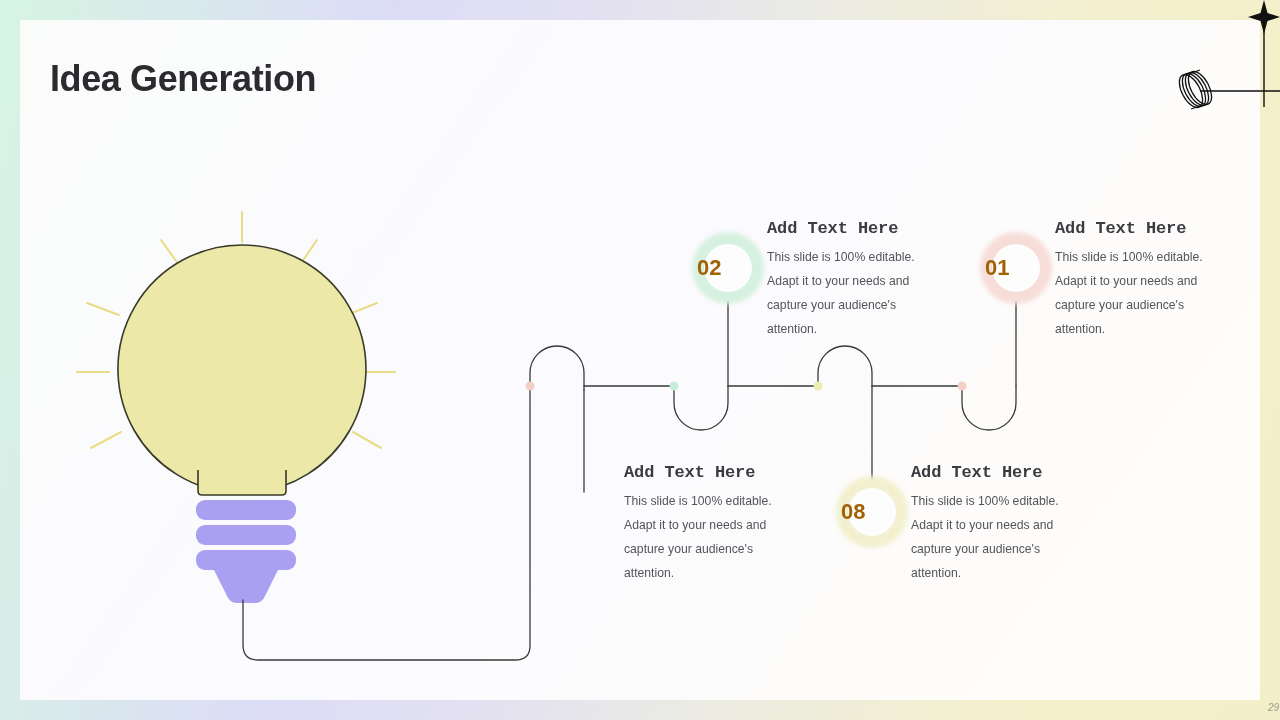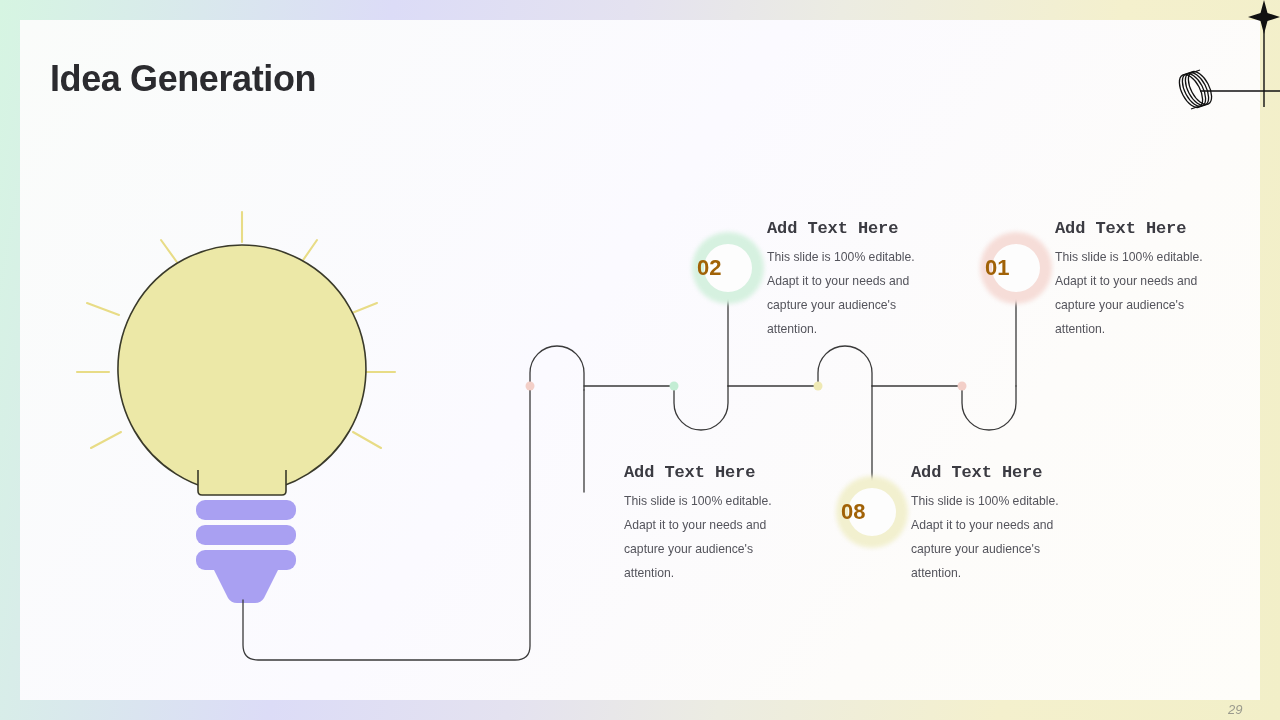--- a/index.html
+++ b/index.html
@@ -124,22 +124,22 @@
   }
 
   #text-01 { left: 604px; top: 443px; width: 172px; }
   #text-02 { left: 747px; top: 199px; width: 172px; }
   #text-03 { left: 891px; top: 443px; width: 172px; }
   #text-04 { left: 1035px; top: 199px; width: 172px; }
 
   
   #page-number {
     position: absolute;
-    left: 1228px; top: 702px;
-    font-size: 13px;
+    left: 1268px; top: 702px;
+    font-size: 10px;
     color: #9a9a8d;
     font-family: "Liberation Sans", sans-serif;
     font-style: italic;
   }
 </style>
 </head>
 <body>
 
 <div id="slide-frame">
 

